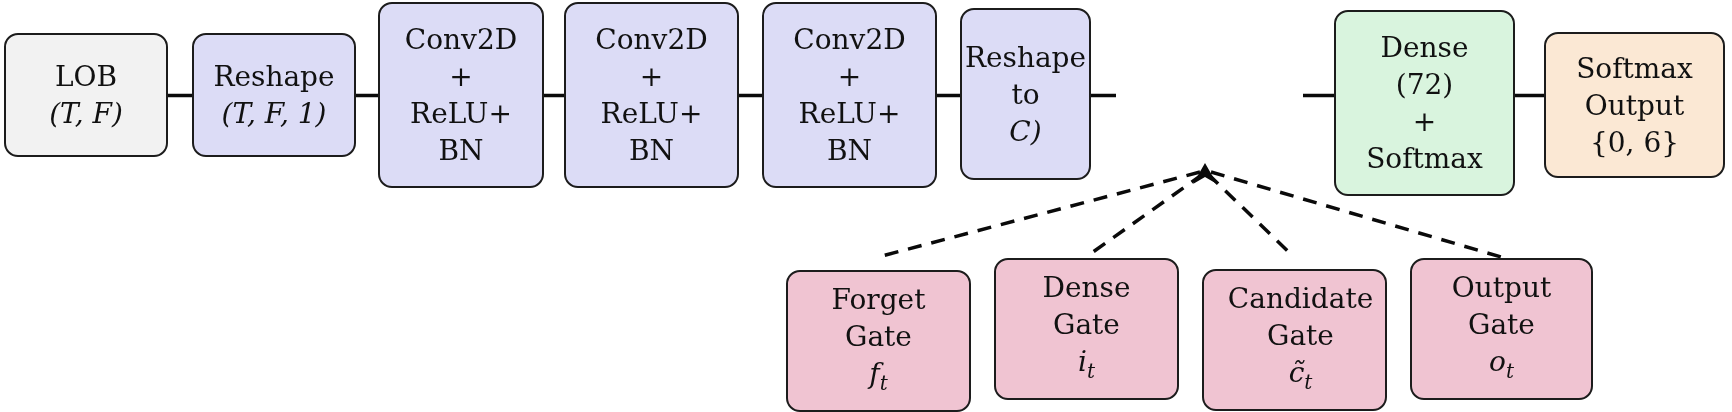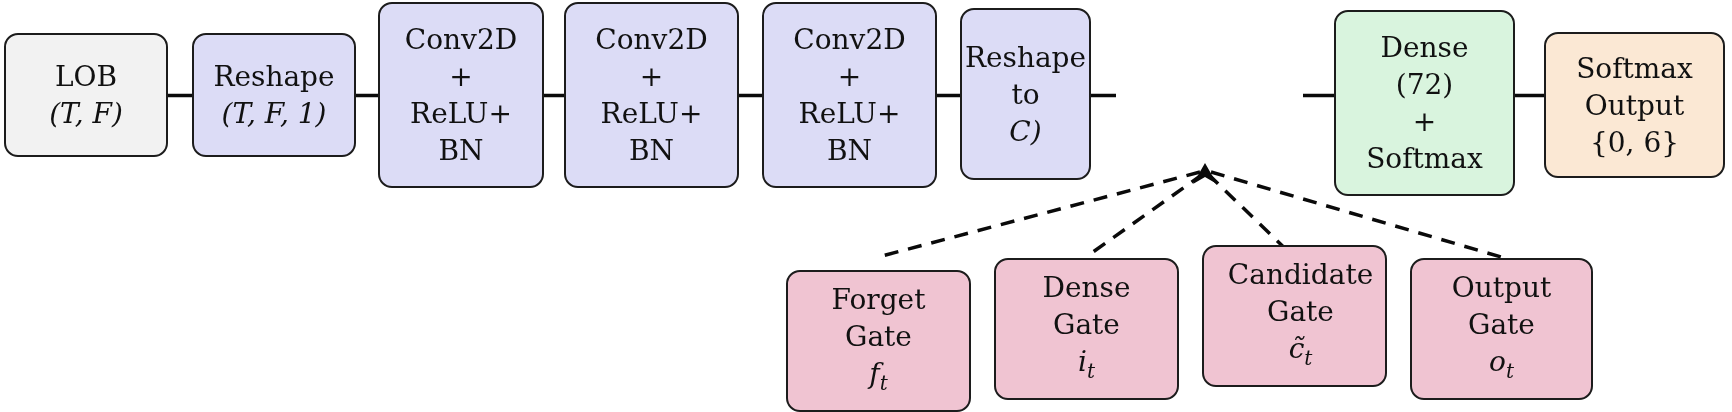--- a/index.html
+++ b/index.html
@@ -111,21 +111,21 @@
     <span class="line">Gate</span>
     <span class="line math"><span>f</span><sub>t</sub></span>
   </div>
 
   <div class="node gate" style="left: 994px; top: 258px; width: 185px; height: 142px; background: rgb(240, 196, 210);">
     <span class="line">Dense</span>
     <span class="line">Gate</span>
     <span class="line math"><span>i</span><sub>t</sub></span>
   </div>
 
-  <div class="node gate" style="left: 1202px; top: 245px; width: 185px; height: 142px; background: rgb(240, 196, 210); padding-left: 16px;">
+  <div class="node gate" style="left: 1202px; top: 269px; width: 185px; height: 142px; background: rgb(240, 196, 210); padding-left: 16px;">
     <span class="line">Candidate</span>
     <span class="line">Gate</span>
     <span class="line math"><span>c̃</span><sub>t</sub></span>
   </div>
 
   <div class="node gate" style="left: 1410px; top: 258px; width: 183px; height: 142px; background: rgb(240, 196, 210);">
     <span class="line">Output</span>
     <span class="line">Gate</span>
     <span class="line math"><span>o</span><sub>t</sub></span>
   </div>

